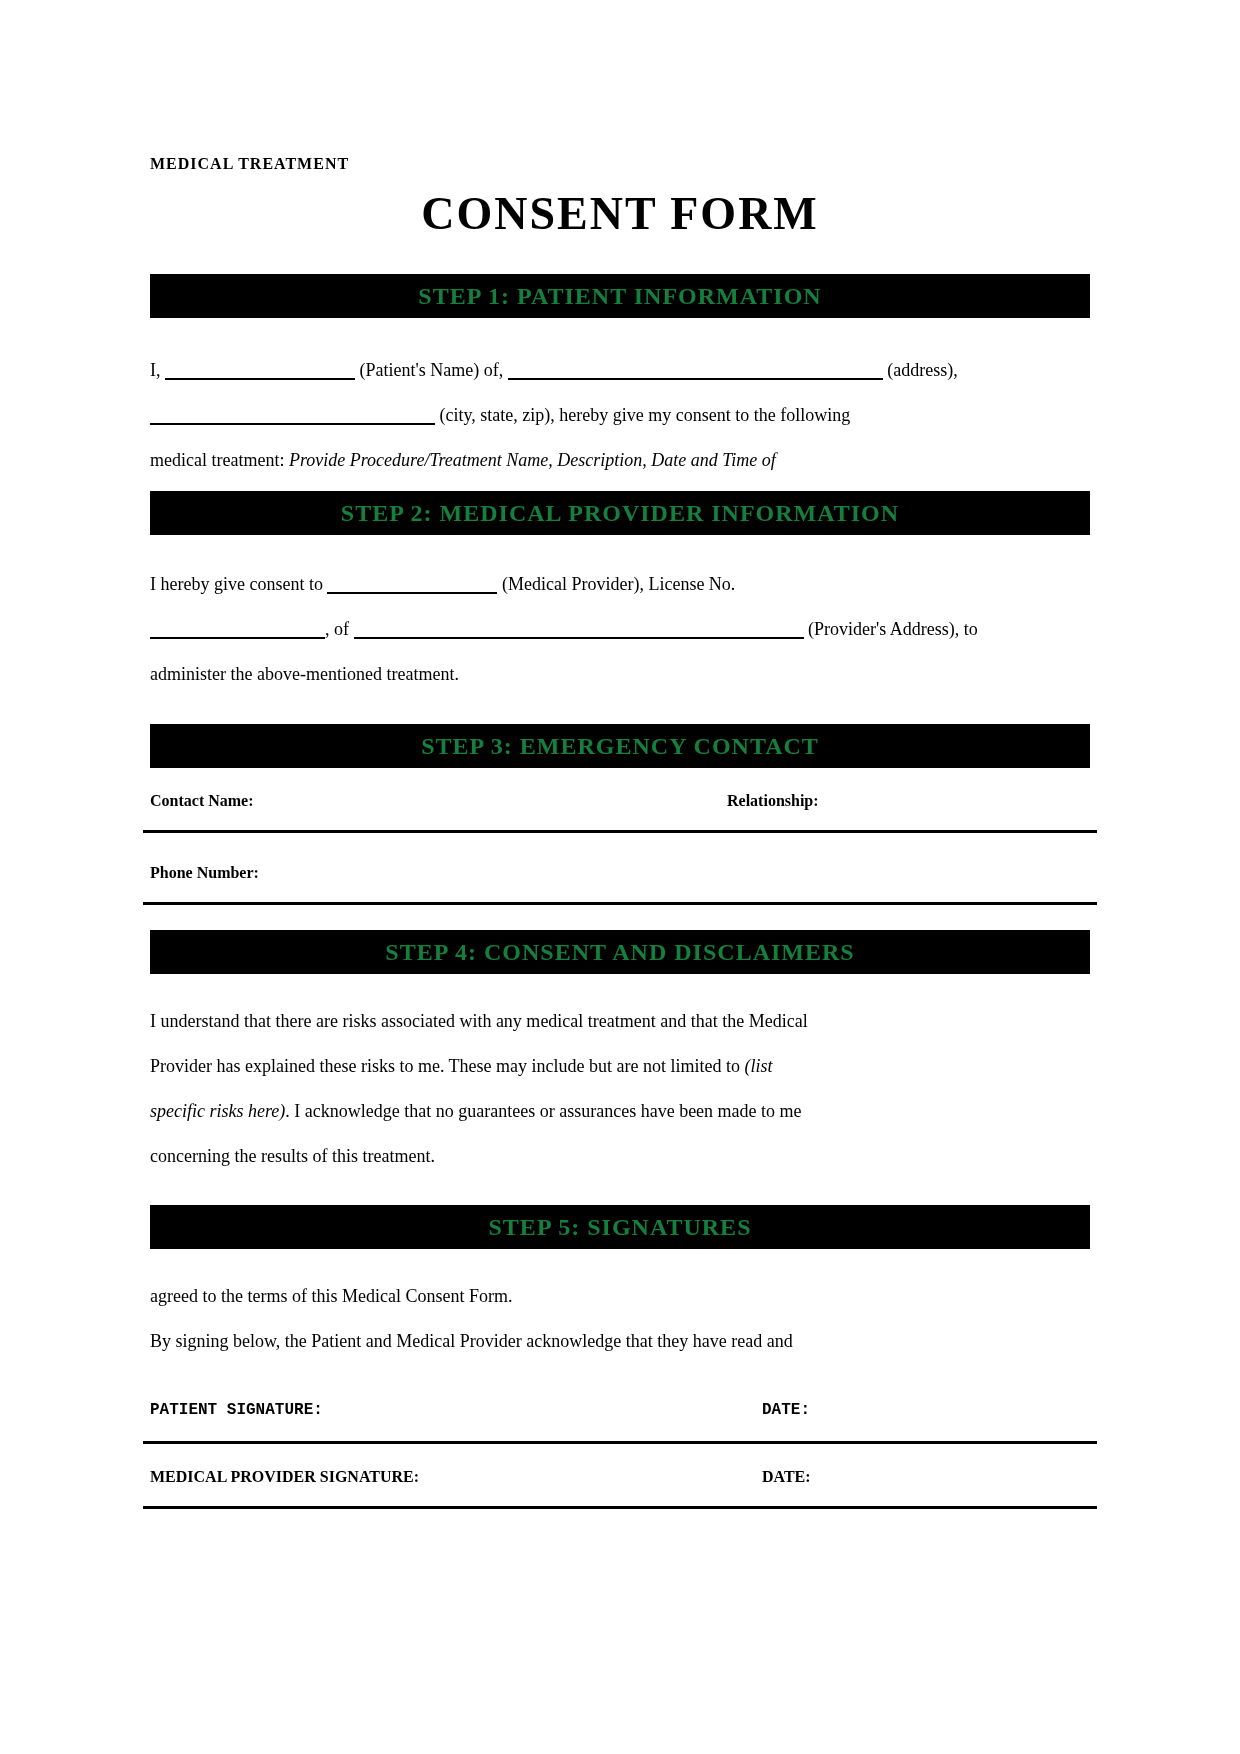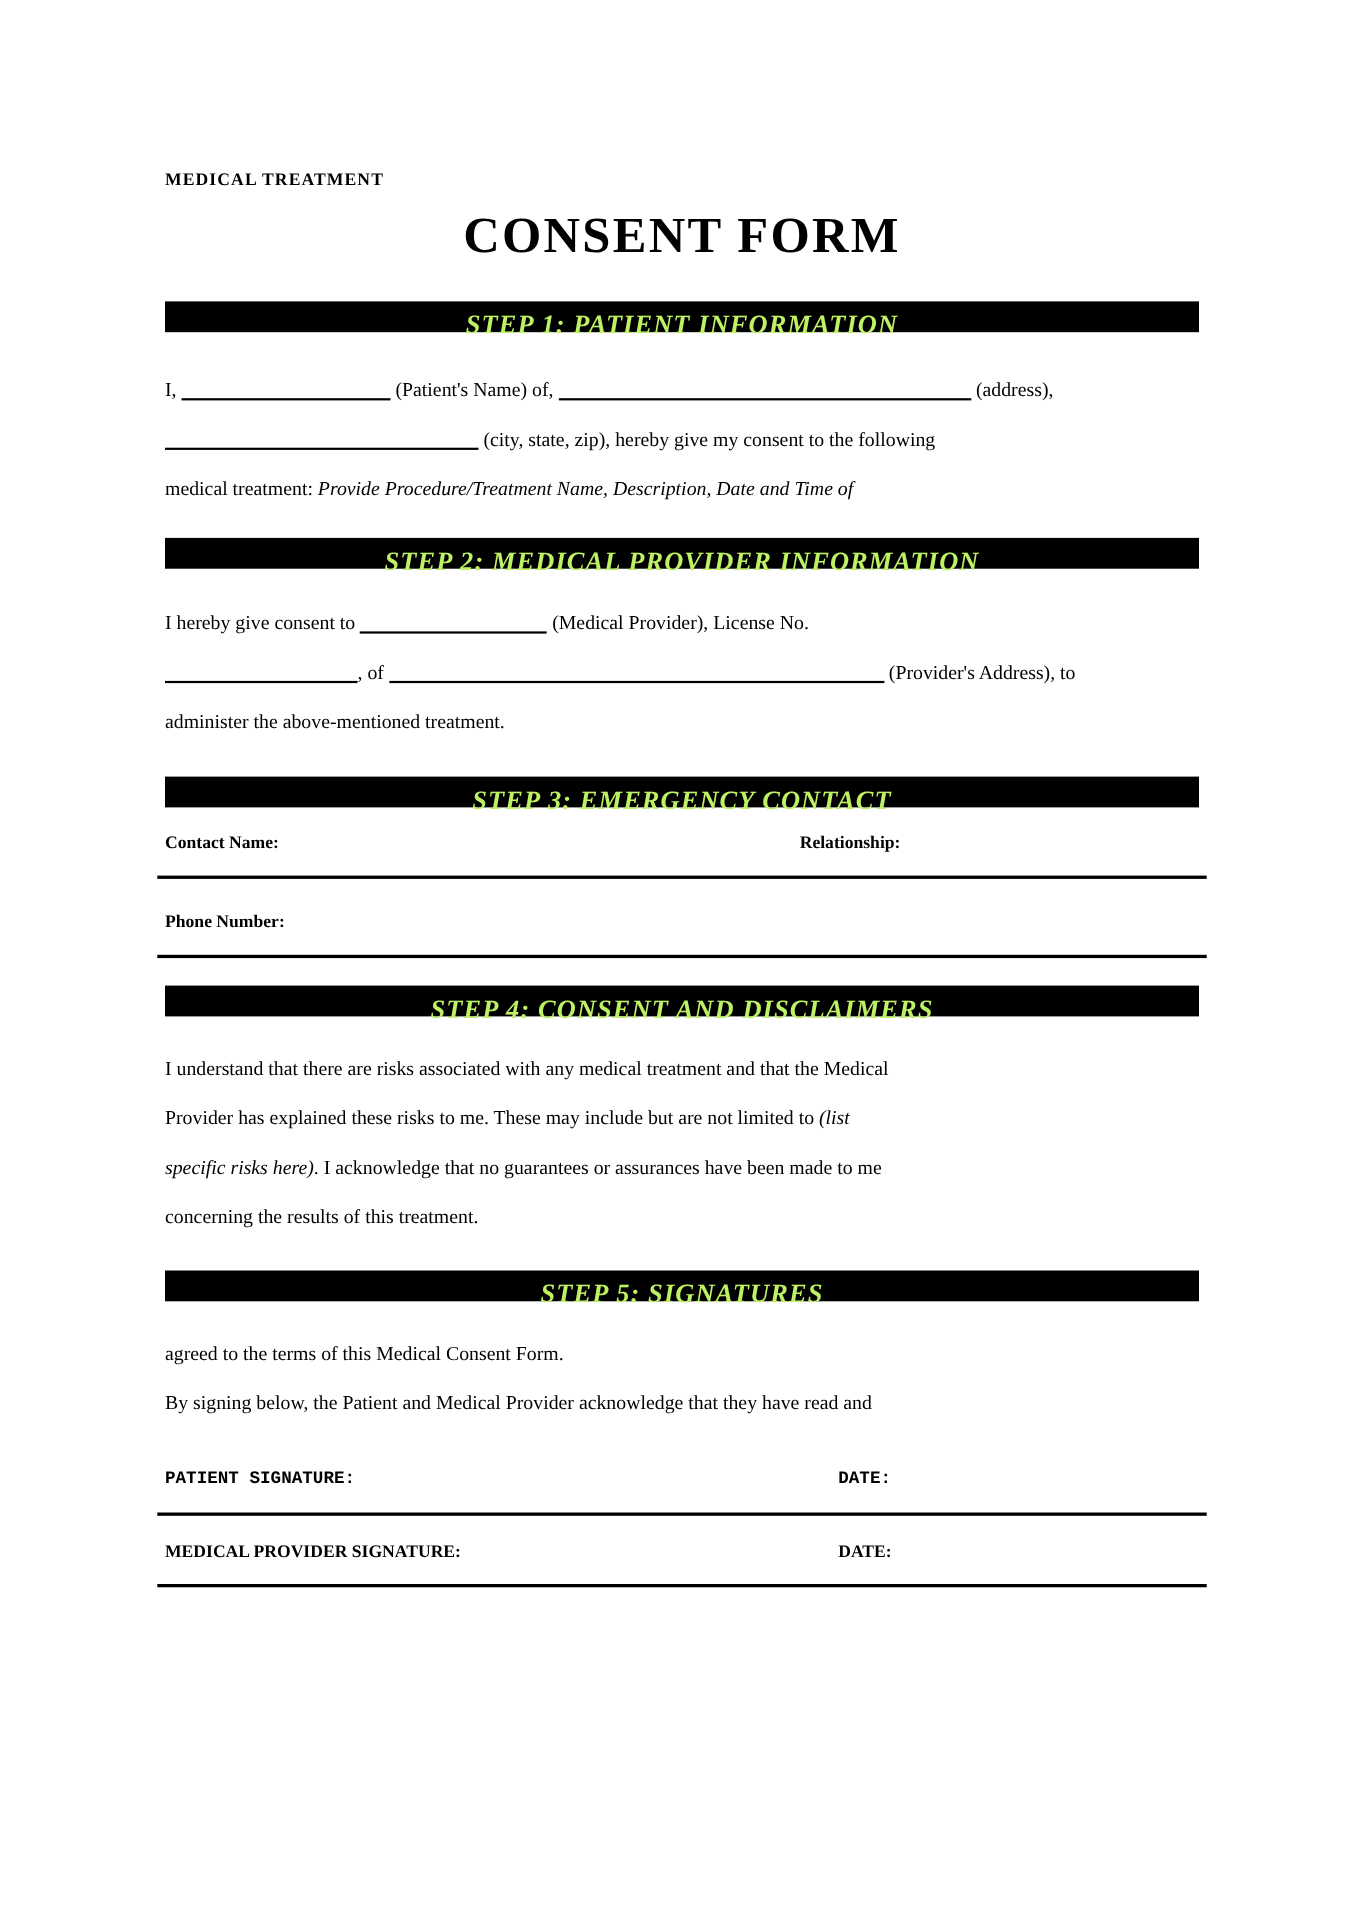--- a/index.html
+++ b/index.html
@@ -15,27 +15,27 @@
     font-size: 16px; line-height: 30px; font-weight: bold;
     text-align: left; letter-spacing: 1px;
   }
   .title-large {
     margin-top: 8px;
     font-size: 46px; line-height: 54px; font-weight: bold;
     text-align: center; letter-spacing: 2px;
   }
 
   .bar {
-    height: 28px; line-height: 44px;
-    background: #000; color: #bef264;
+    height: 44px; line-height: 44px;
+    background: #000; color: #15803d;
     font-size: 24px; font-weight: bold;
-    text-align: center; letter-spacing: 1px; font-style: italic;
+    text-align: center; letter-spacing: 1px;
   }
   .bar-1 { margin-top: 33px; }
-  .bar-2 { margin-top: 22px; }
+  .bar-2 { margin-top: 8px; }
   .bar-3 { margin-top: 27px; }
   .bar-4 { margin-top: 25px; }
   .bar-5 { margin-top: 26px; }
 
   .para { font-size: 18px; }
   .para .line { line-height: 45px; height: 45px; white-space: nowrap; }
   .para-1 { margin-top: 30px; }
   .para-2 { margin-top: 27px; }
   .para-4 { margin-top: 25px; }
   .para-5 { margin-top: 25px; }

